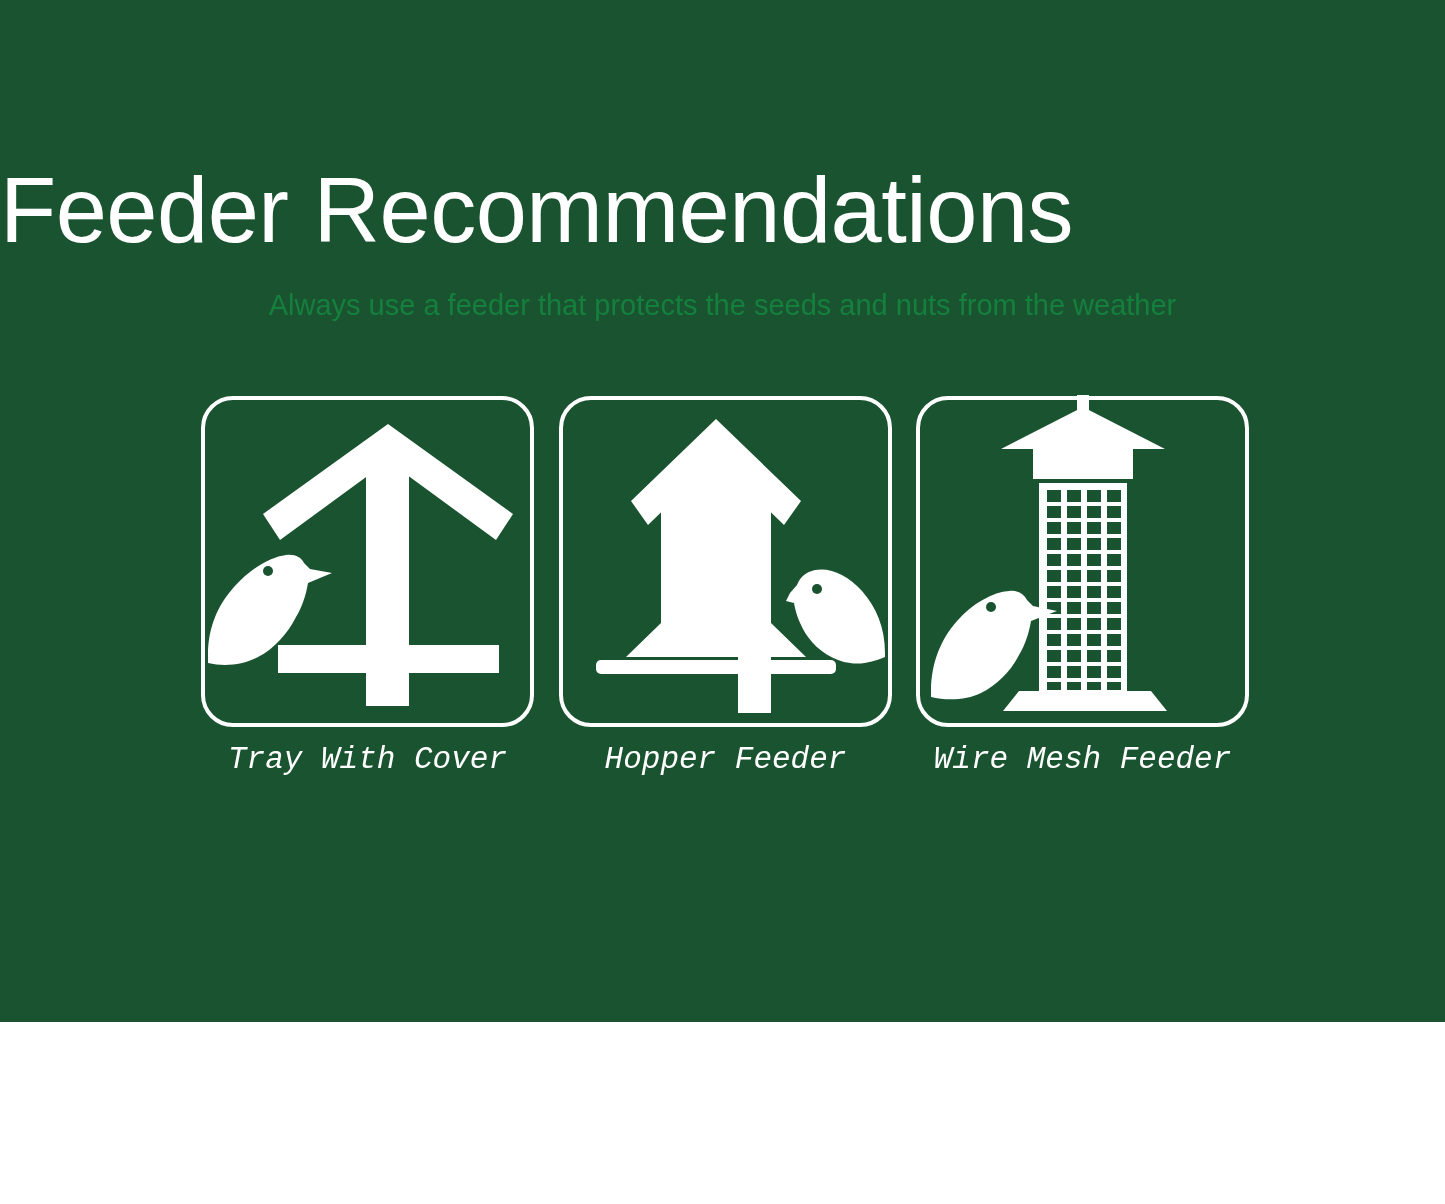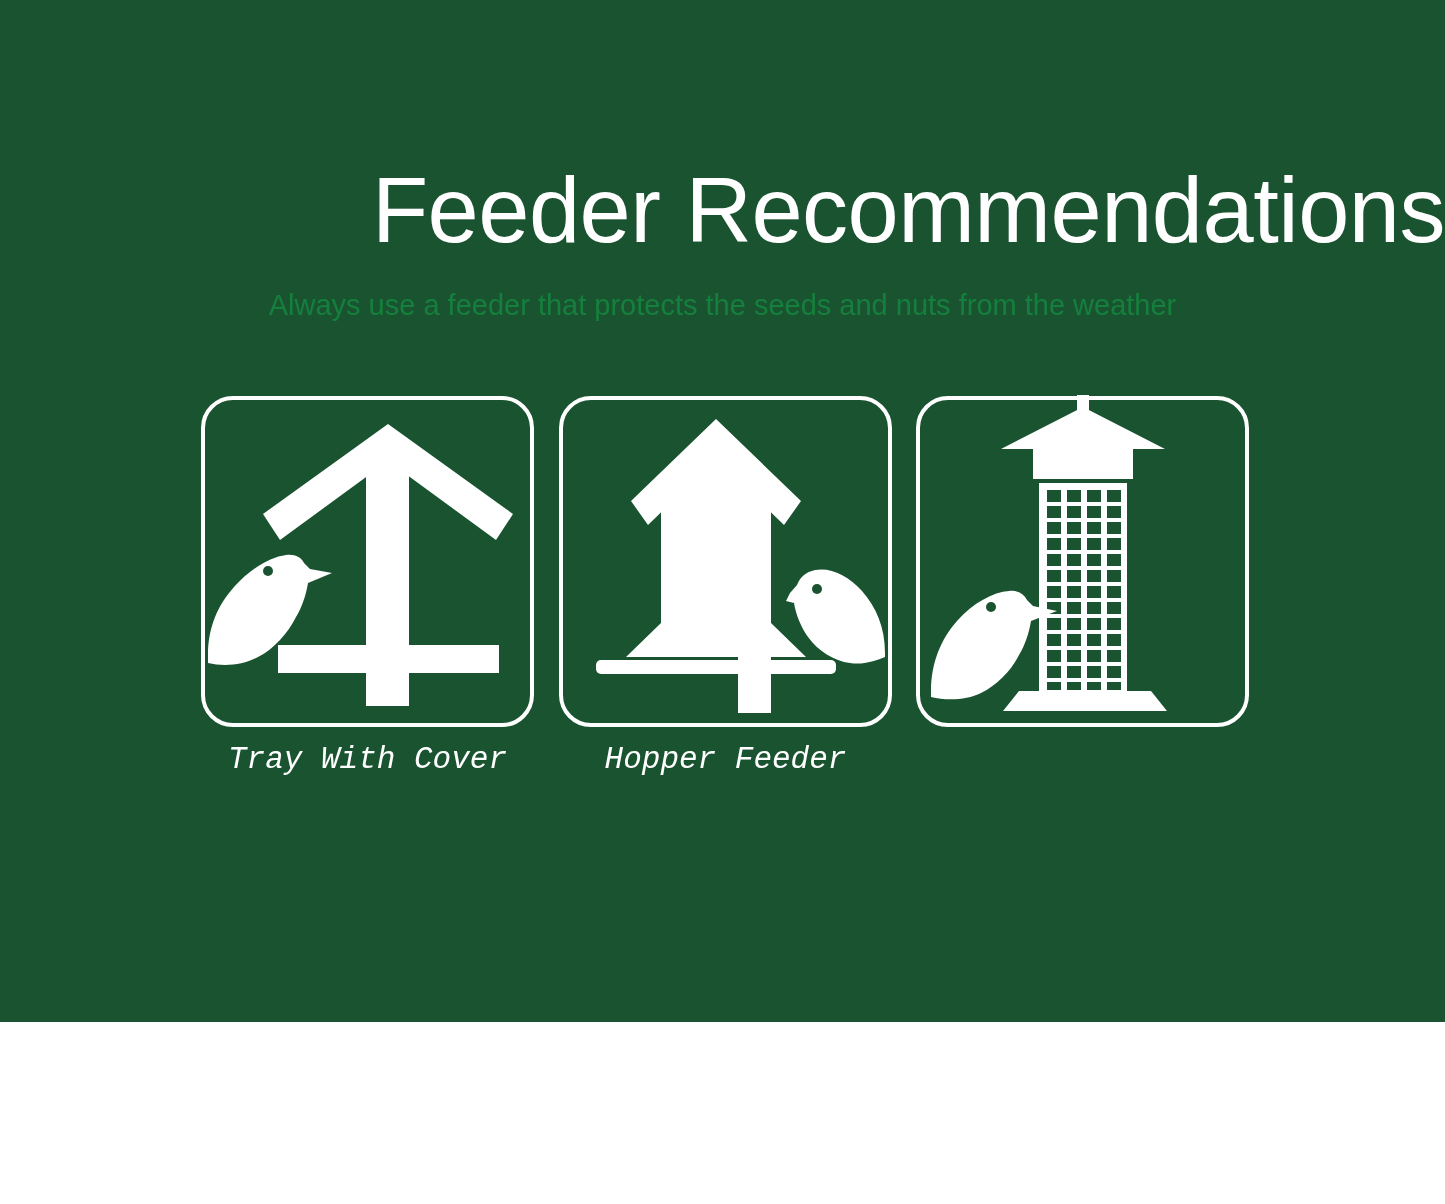--- a/index.html
+++ b/index.html
@@ -29,21 +29,21 @@
     height: 1022px;
     background: #1a5330;
   }
 
   
   .title {
     position: absolute;
     left: 0;
     top: 160px;
     width: 1445px;
-    text-align: right;
+    text-align: left;
     color: #ffffff;
     font-size: 92px;
     line-height: 100px;
     font-weight: 400;
     letter-spacing: -0.5px;
     white-space: nowrap;
   }
   .subtitle {
     position: absolute;
     left: 0;
@@ -241,18 +241,19 @@
           <path d="M 16 296 C 16 268 26 244 42 226
                    C 58 208 78 197 94 196
                    C 103 195 109 199 112 205 L 118 211
                    L 142 216 L 116 226
                    C 114 238 110 250 104 260
                    C 96 276 82 290 66 298
                    C 52 305 32 306 16 302 Z" fill="#ffffff"></path>
           <circle cx="76" cy="212" r="5" fill="#1a5330"></circle>
         </svg>
       </div>
+      <div class="icon-label">Wire Mesh Feeder</div>
     </div>
 
   </div>
 
 
 </div>
 
 </body></html>

